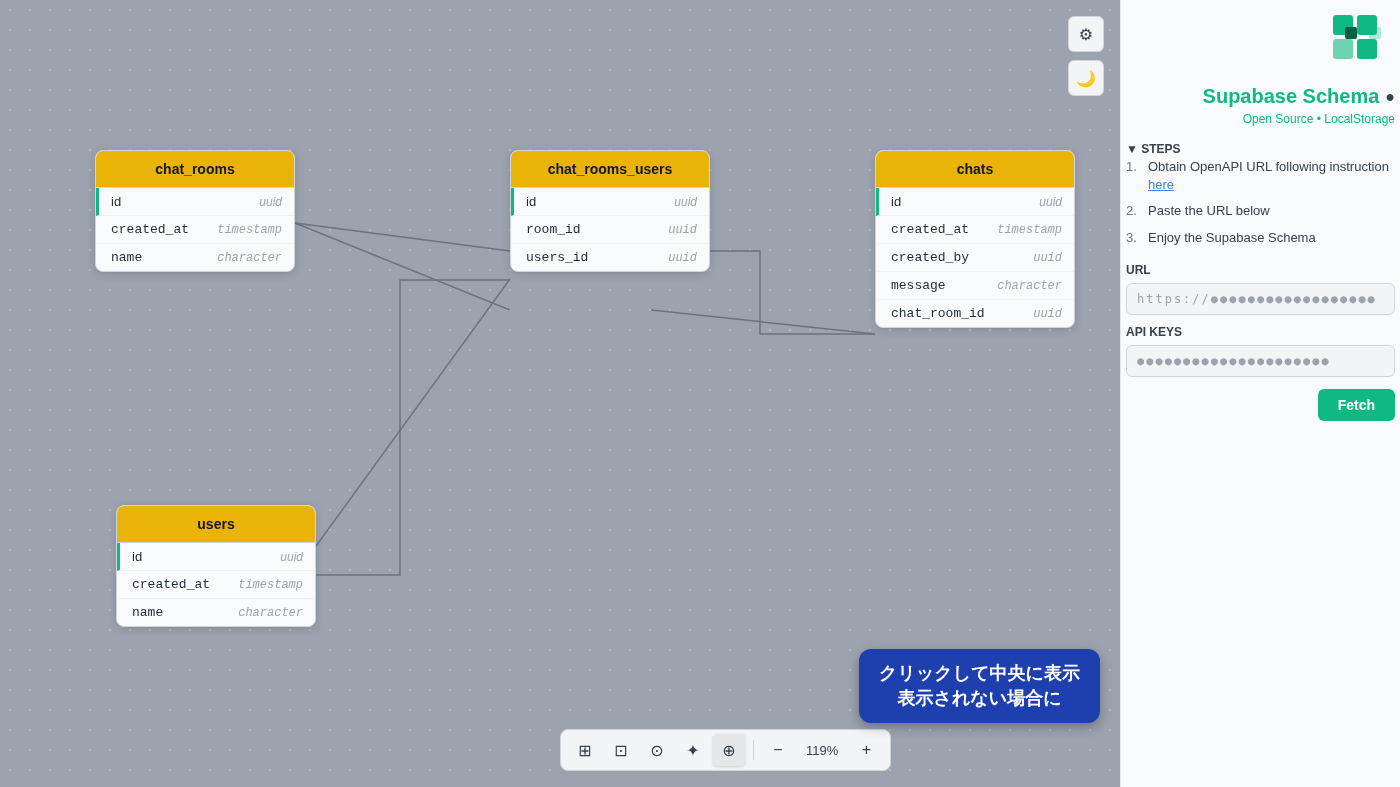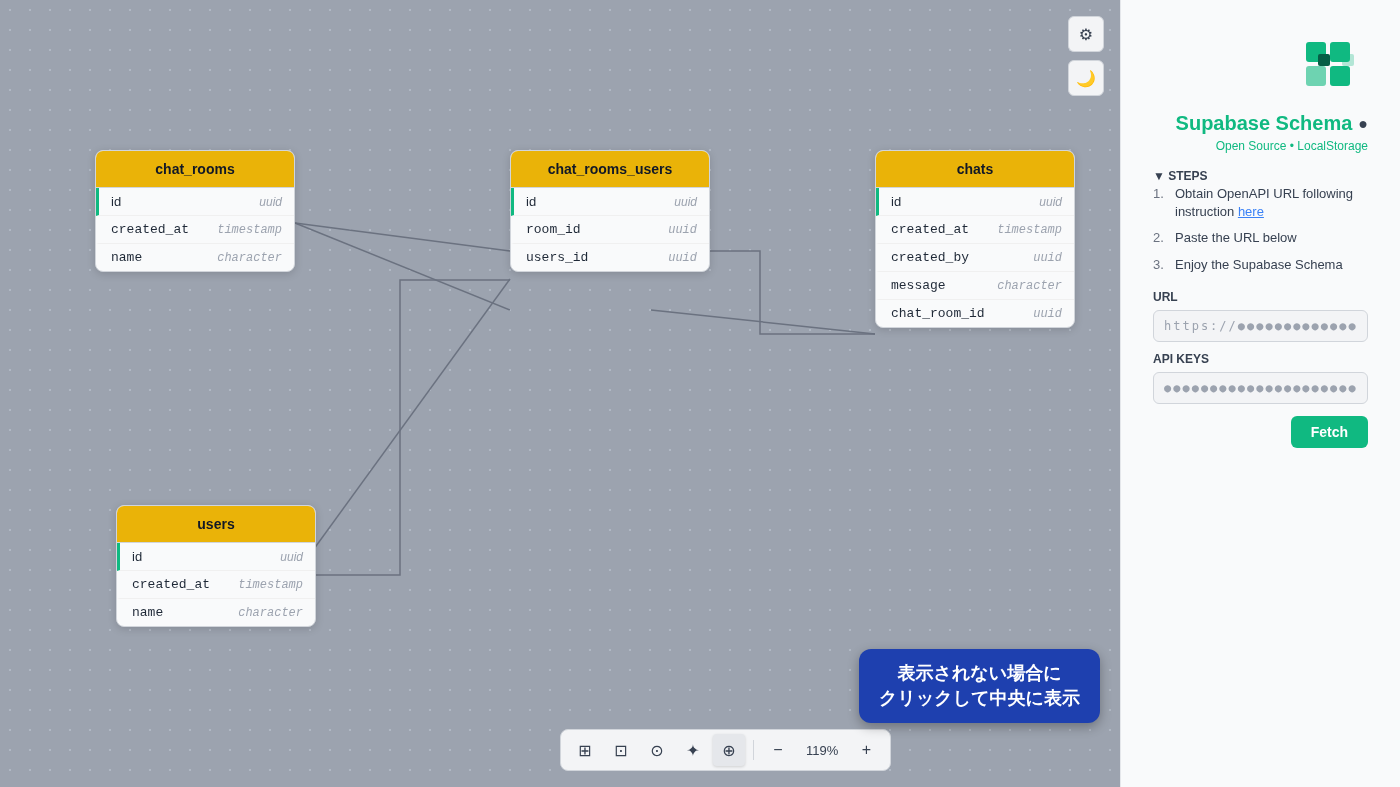--- a/index.html
+++ b/index.html
@@ -106,21 +106,21 @@
 
     
     .sidebar {
       position: absolute;
       top: 0; right: 0;
       width: 280px;
       height: 787px;
       background: #f9fafb;
       border-left: 1px solid #e5e7eb;
       overflow-y: auto;
-      padding: 32px;
+      padding: 5px;
     }
 
     .sidebar-title {
       display: flex;
       align-items: center;
       gap: 6px;
       margin-bottom: 4px;
       justify-content: flex-end;
     }
     .sidebar-title-text {
@@ -440,15 +440,15 @@
   <button class="toolbar-btn">⊙</button>
   <button class="toolbar-btn">✦</button>
   <button class="toolbar-btn active" style="background: #e5e7eb;">⊕</button>
   <div class="toolbar-divider"></div>
   <button class="toolbar-btn">−</button>
   <span class="zoom-display">119%</span>
   <button class="toolbar-btn">+</button>
 </div>
 
 <div class="tooltip-banner">
+  <div>クリックして中央に表示</div>
   <div>表示されない場合に</div>
-  <div>クリックして中央に表示</div>
 </div>
 
 </body></html>

